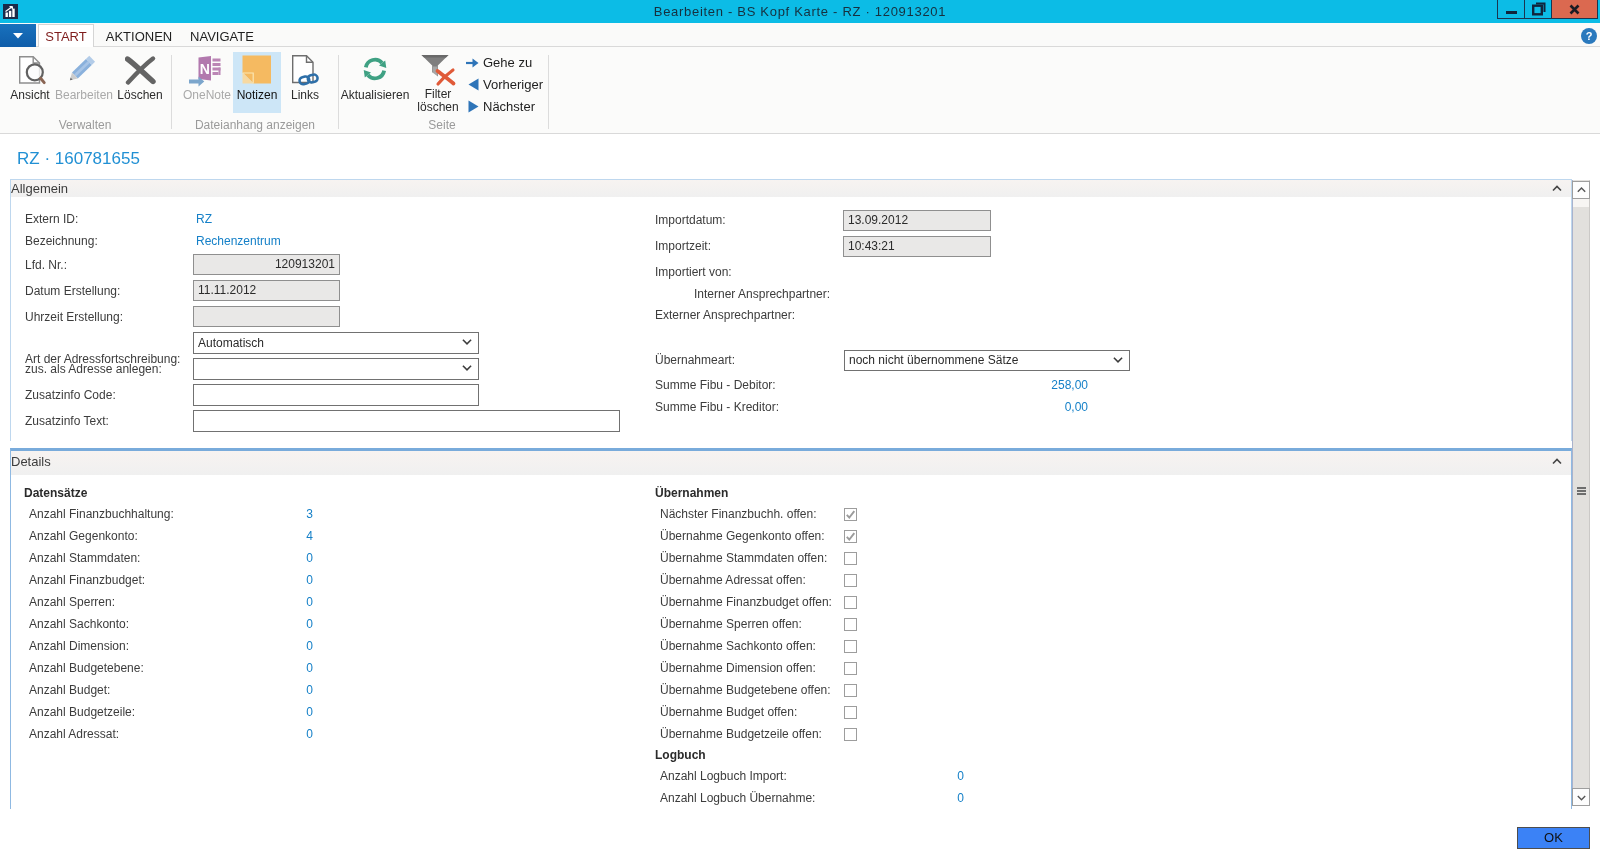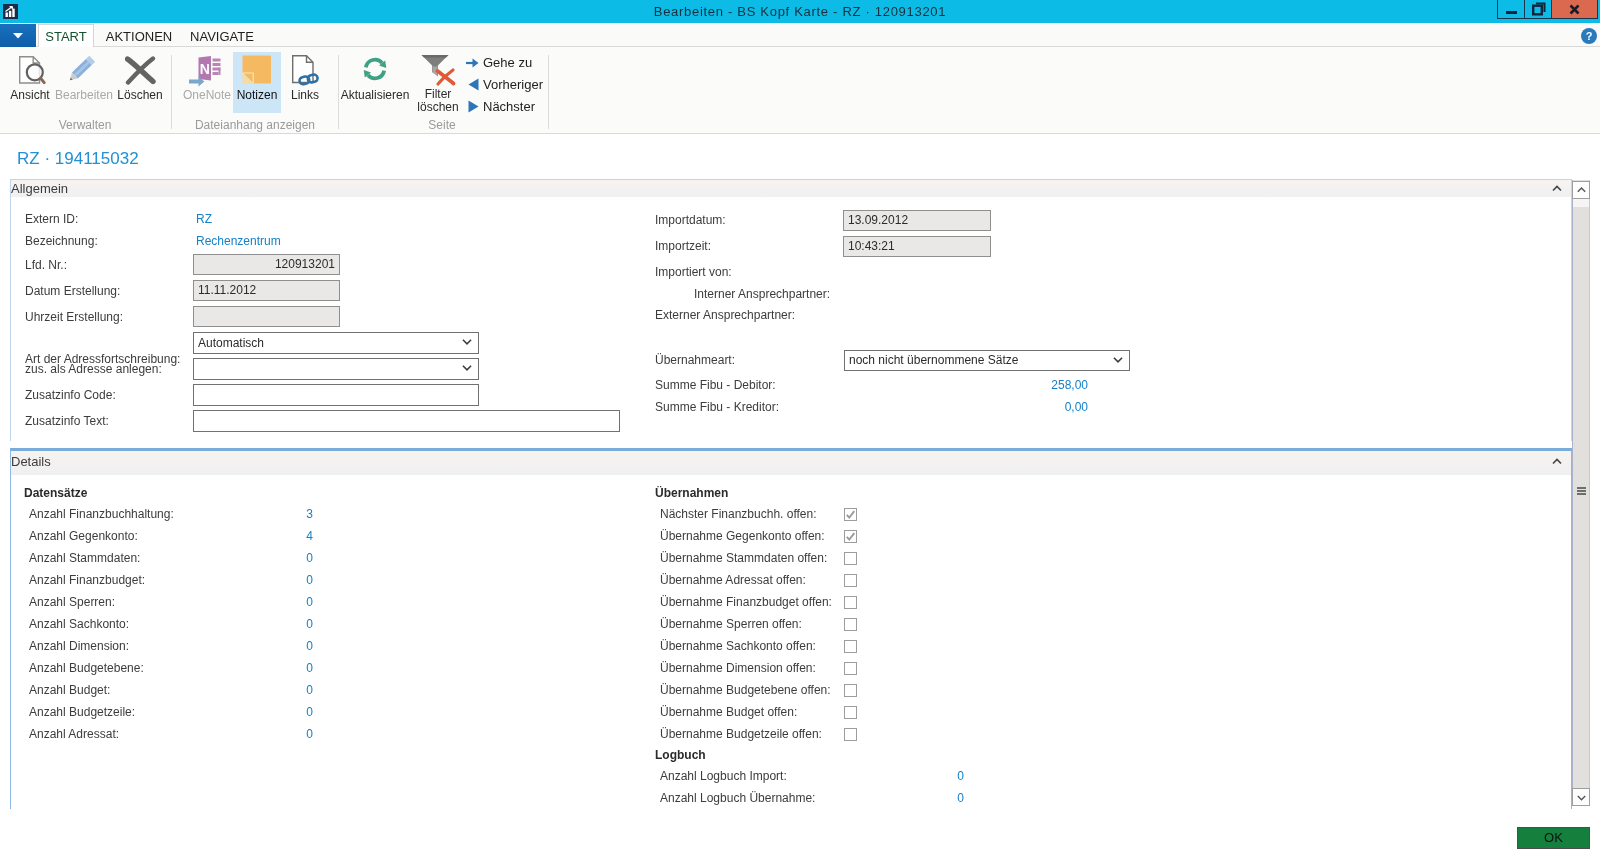--- a/index.html
+++ b/index.html
@@ -51,21 +51,21 @@
   </svg>
 </div>
 
 <div class="abs" style="left:0;top:23px;width:1600px;height:24px;background:#fafaf9;border-bottom:1px solid #d9d9d9;box-sizing:border-box;"></div>
 <div class="abs" style="left:0;top:24px;width:36px;height:23px;background:linear-gradient(#1871bd,#0f5da9);">
   <svg class="abs" style="left:13px;top:9px;" width="10" height="6" viewBox="0 0 10 6">
       <path d="M0 0 h10 l-5 5.6 z" fill="#fff"></path>
     </svg>
 </div>
 <div class="abs" style="left:38px;top:24px;width:56px;height:23px;background:#fff;border:1px solid #d5d5d5;border-bottom:none;box-sizing:border-box;"></div>
-<div class="abs" style="left:38px;top:29px;width:56px;font-size:13px;color:#14532d;text-align:center;">START</div>
+<div class="abs" style="left:38px;top:29px;width:56px;font-size:13px;color:#7f1d1d;text-align:center;">START</div>
 <div class="abs" style="left:99px;top:29px;width:80px;font-size:13px;color:#1e1e1e;text-align:center;">AKTIONEN</div>
 <div class="abs" style="left:182px;top:29px;width:80px;font-size:13px;color:#1e1e1e;text-align:center;">NAVIGATE</div>
 <div class="abs" style="left:1581px;top:28px;width:16px;height:16px;border-radius:50%;background:#2a79bd;color:#fff;font-size:11px;font-weight:bold;text-align:center;line-height:16px;">?</div>
 
 <div id="ribbon" class="abs" style="left:0;top:47px;width:1600px;height:87px;background:#fbfbfa;border-bottom:1px solid #d9d9d9;box-sizing:border-box;">
   <div class="gsep" style="left:171px;top:8px;height:74px;"></div>
   <div class="gsep" style="left:338px;top:8px;height:74px;"></div>
   <div class="gsep" style="left:548px;top:8px;height:74px;"></div>
 
   <div class="abs" style="left:233px;top:5px;width:48px;height:61px;background:#cde6f7;"></div>
@@ -155,21 +155,21 @@
   <svg class="abs" style="left:468px;top:53px;" width="11" height="13" viewBox="0 0 11 13">
     <path d="M0.5 0.5 v12 L10.5 6.5 z" fill="#2e74b8"></path>
   </svg>
   <div class="lbl" style="left:483px;top:53px;font-size:13px;color:#1e1e1e;">Nächster</div>
 
   <div class="glbl" style="left:20px;top:71px;width:130px;">Verwalten</div>
   <div class="glbl" style="left:185px;top:71px;width:140px;">Dateianhang anzeigen</div>
   <div class="glbl" style="left:410px;top:71px;width:64px;">Seite</div>
 </div>
 
-<div class="abs" style="left:17px;top:149px;font-size:17px;color:#2190d4;">RZ · 194115032</div>
+<div class="abs" style="left:17px;top:149px;font-size:17px;color:#2190d4;">RZ · 160781655</div>
 
 <div id="sec-allgemein" class="abs" style="left:10px;top:179px;width:1562px;height:262px;border:1px solid #bed7ee;border-bottom:none;box-sizing:border-box;background:#fff;">
   <div class="ghead" style="height:17px;line-height:17px;">Allgemein</div>
   <svg class="abs" style="right:9px;top:5px;" width="10" height="7" viewBox="0 0 10 7">
       <path d="M1 5.5 L5 1.5 L9 5.5" stroke="#444" stroke-width="1.6" fill="none"></path>
     </svg>
 
   <div class="lbl" style="left:14px;top:32px;">Extern ID:</div>
   <div class="lbl blue" style="left:185px;top:32px;">RZ</div>
   <div class="lbl" style="left:14px;top:54px;">Bezeichnung:</div>
@@ -294,13 +294,13 @@
 <div class="abs" style="left:1573px;top:199px;width:16px;height:8px;background:#f7f5f3;"></div>
 <div class="abs" style="left:1577px;top:487px;width:9px;height:2px;background:#6e6e6e;"></div>
 <div class="abs" style="left:1577px;top:490px;width:9px;height:2px;background:#6e6e6e;"></div>
 <div class="abs" style="left:1577px;top:493px;width:9px;height:2px;background:#6e6e6e;"></div>
 <div class="abs" style="left:1572px;top:788px;width:18px;height:18px;background:#fdfdfd;border:1px solid #9e9e9e;box-sizing:border-box;">
   <svg class="abs" style="left:4px;top:6px;" width="9" height="6" viewBox="0 0 9 6">
       <path d="M0.8 1 L4.5 4.8 L8.2 1" stroke="#555" stroke-width="1.4" fill="none"></path>
     </svg>
 </div>
 
-<div class="abs" style="left:1517px;top:827px;width:73px;height:22px;background:#15803d;border:1px solid #4d4d4d;box-sizing:border-box;font-size:13px;color:#111;text-align:center;line-height:20px;">OK</div>
+<div class="abs" style="left:1517px;top:827px;width:73px;height:22px;background:#3b82f6;border:1px solid #4d4d4d;box-sizing:border-box;font-size:13px;color:#111;text-align:center;line-height:20px;">OK</div>
 
 </body></html>

